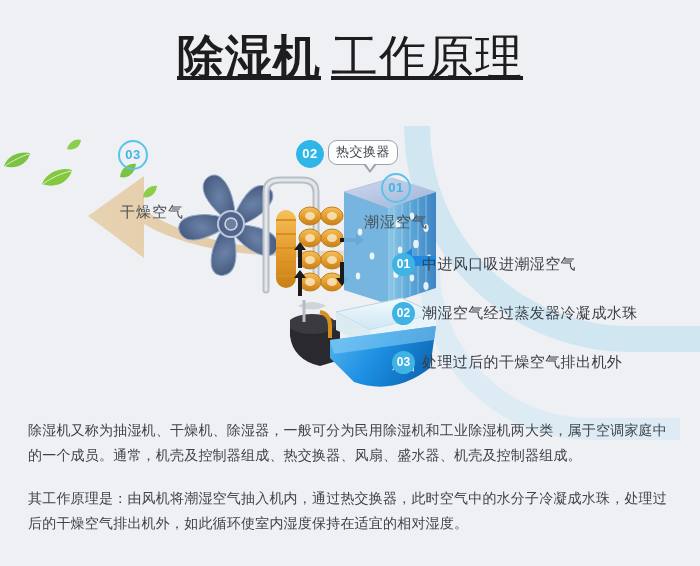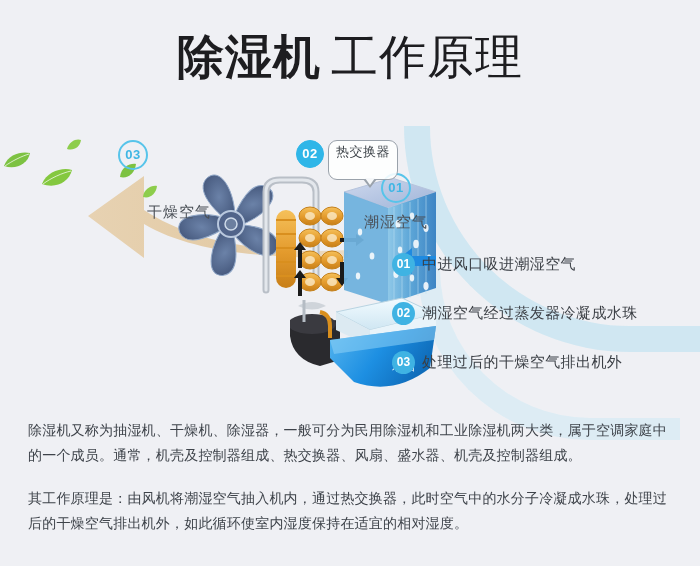--- a/index.html
+++ b/index.html
@@ -23,20 +23,21 @@
     position: absolute;
     top: 26px;
     left: 0;
     width: 700px;
     text-align: center;
     white-space: nowrap;
     color: #1d1d20;
     font-size: 47px;
     line-height: 62px;
     letter-spacing: 1px;
+    text-decoration: underline;
   }
   .title .t-a {
     font-weight: bold;
   }
   .title .t-b {
     font-weight: normal;
     margin-left: 10px;
   }
 
   
@@ -124,21 +125,21 @@
     font-size: 15px;
     color: #4a4f56;
     white-space: nowrap;
     letter-spacing: 1px;
   }
   .bubble {
     position: absolute;
     background: rgba(255,255,255,.88);
     border: 1.5px solid #9aa2ab;
     border-radius: 9px;
-    padding: 2px 7px 18px;
+    padding: 2px 7px 3px;
     font-size: 13px;
     color: #3c4248;
     white-space: nowrap;
     letter-spacing: .5px;
   }
   .bubble:after {
     content: "";
     position: absolute;
     left: 34px;
     bottom: -9px;
@@ -400,21 +401,21 @@
       <path d="M40,44 L146,30 L144,44 L44,58 Z" fill="#8ed2f6" opacity=".55"></path>
       <text x="102" y="74" fill="#ffffff" font-size="11" font-family="'Liberation Sans',sans-serif" letter-spacing="1">水箱</text>
     </svg>
 
     <div class="badge hollow" style="left:118px; top:22px;">03</div>
     <div class="badge fill" style="left:296px; top:22px;">02</div>
     <div class="badge hollow" style="left:381px; top:55px;">01</div>
 
     <div class="bubble" style="left:328px; top:22px;">热交换器</div>
 
-    <div class="ill-label" style="left:120px; top:85px;margin-left:27px;">干燥空气</div>
+    <div class="ill-label" style="left:120px; top:85px;">干燥空气</div>
     <div class="ill-label" style="left:364px; top:95px;">潮湿空气</div>
   </div>
 
   <div class="steps">
     <div class="step">
       <div class="step-badge">01</div>
       <div class="step-text">中进风口吸进潮湿空气</div>
     </div>
     <div class="step">
       <div class="step-badge">02</div>

